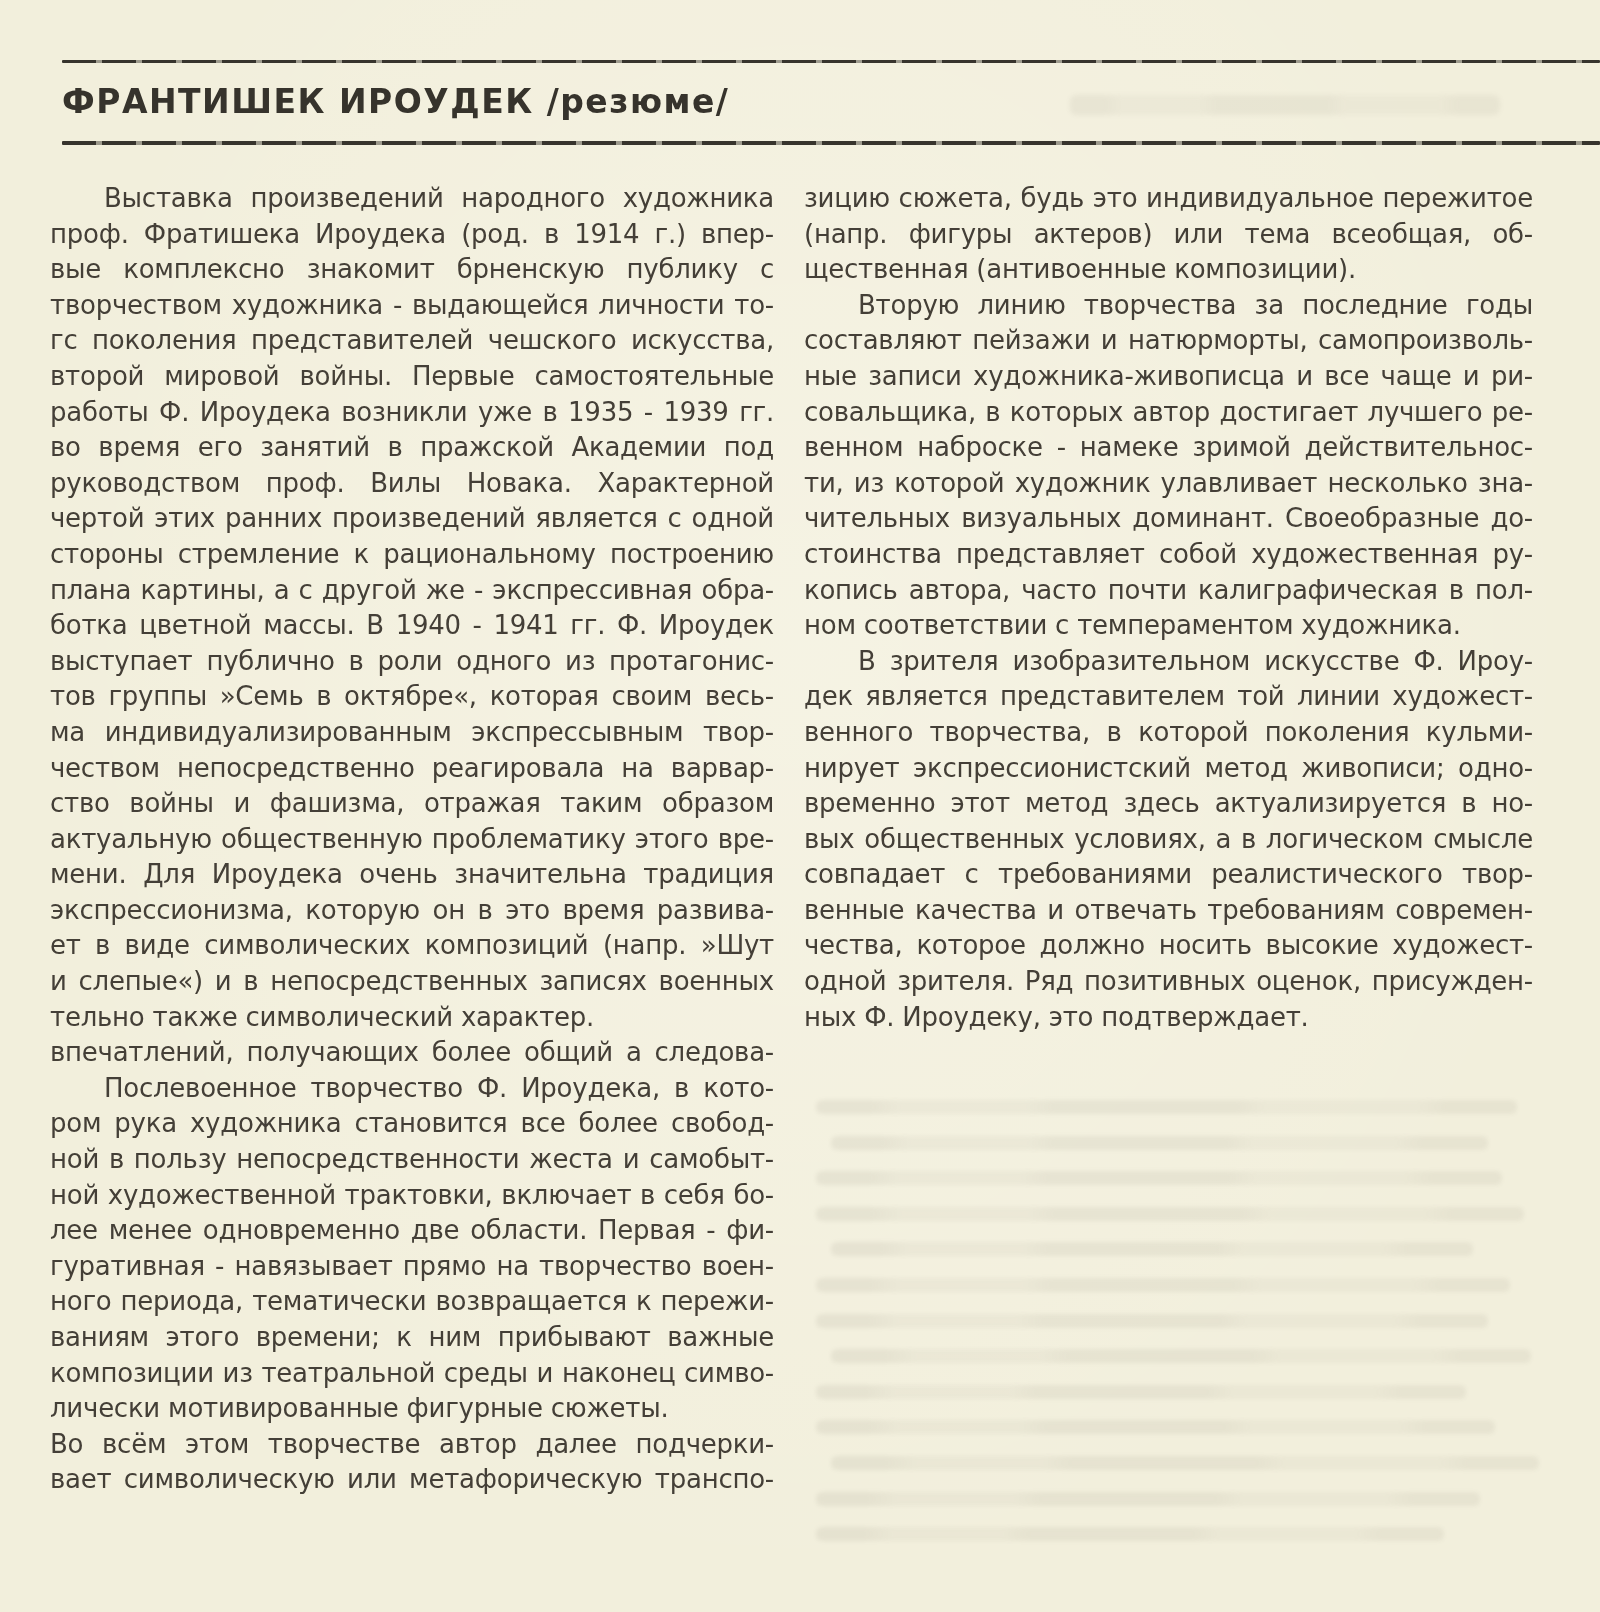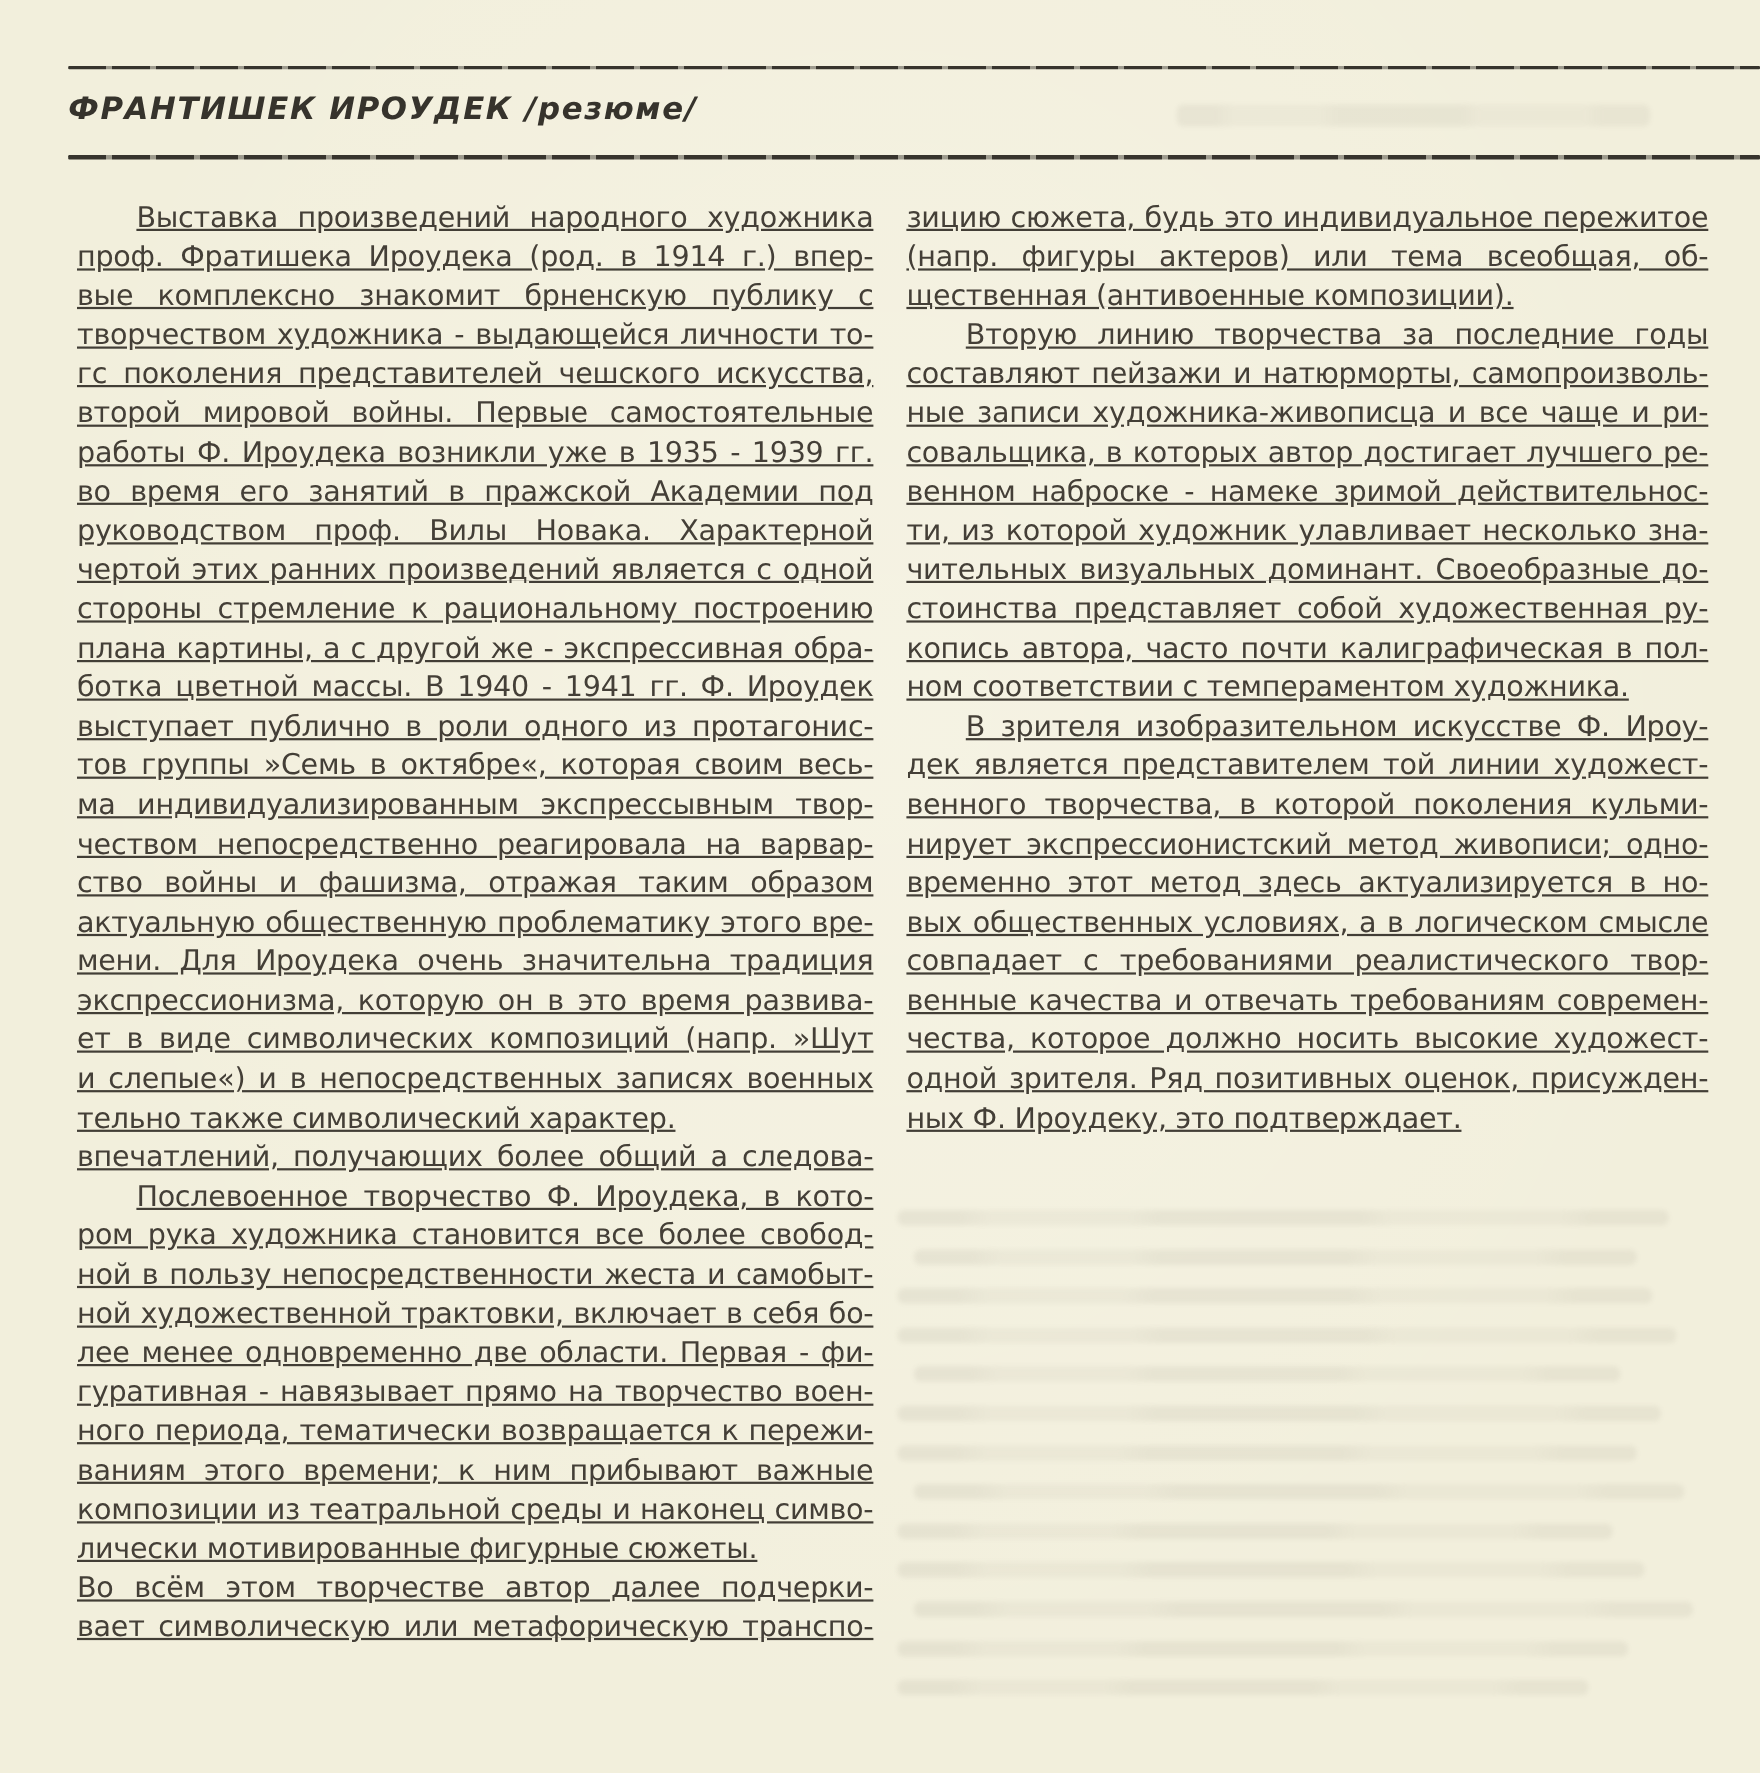--- a/index.html
+++ b/index.html
@@ -15,38 +15,37 @@
   }
   .rule{
     position:absolute;left:62px;right:0;height:3px;
     background:repeating-linear-gradient(90deg,#37342d 0 34px, rgba(55,52,45,.45) 34px 40px);
     border-radius:1px;
   }
   #rule-top{top:60px;}
   #rule-bottom{top:141px;height:4px;}
   #hdr{
     position:absolute;left:62px;top:82px;
-    font-size:28px;font-weight:bold;letter-spacing:1.5px;
+    font-size:33px;font-weight:bold;letter-spacing:1.5px;
     color:#383membership43c;color:#36332c;
     white-space:nowrap;
-    font-style:italic;
   }
   
   .ghost-bar{
     background:linear-gradient(90deg, rgba(110,104,88,.9) 0 8%, rgba(110,104,88,.55) 12% 30%, rgba(110,104,88,.85) 34% 60%, rgba(110,104,88,.5) 64% 86%, rgba(110,104,88,.8) 90% 100%);
     height:14px;border-radius:6px;
     opacity:.10;filter:blur(2.2px);
   }
   #hdr-ghost{
     position:absolute;top:95px;left:1070px;width:430px;height:20px;
     opacity:.09;filter:blur(2.5px);
   }
   #cols{
-    position:absolute;top:181px;left:70px;
-    display:grid;grid-template-columns:724px 729px;column-gap:30px;text-decoration:underline;
+    position:absolute;top:181px;left:50px;
+    display:grid;grid-template-columns:724px 729px;column-gap:30px;
   }
   .col{width:100%;}
   .line{
     font-size:26px;line-height:35.6px;height:35.6px;
     letter-spacing:-0.25px;
     text-align:justify;text-align-last:justify;
     white-space:nowrap;overflow:visible;
     color:#44403Array8;color:#443f37;
   }
   .line.end{text-align-last:left;white-space:normal;}

